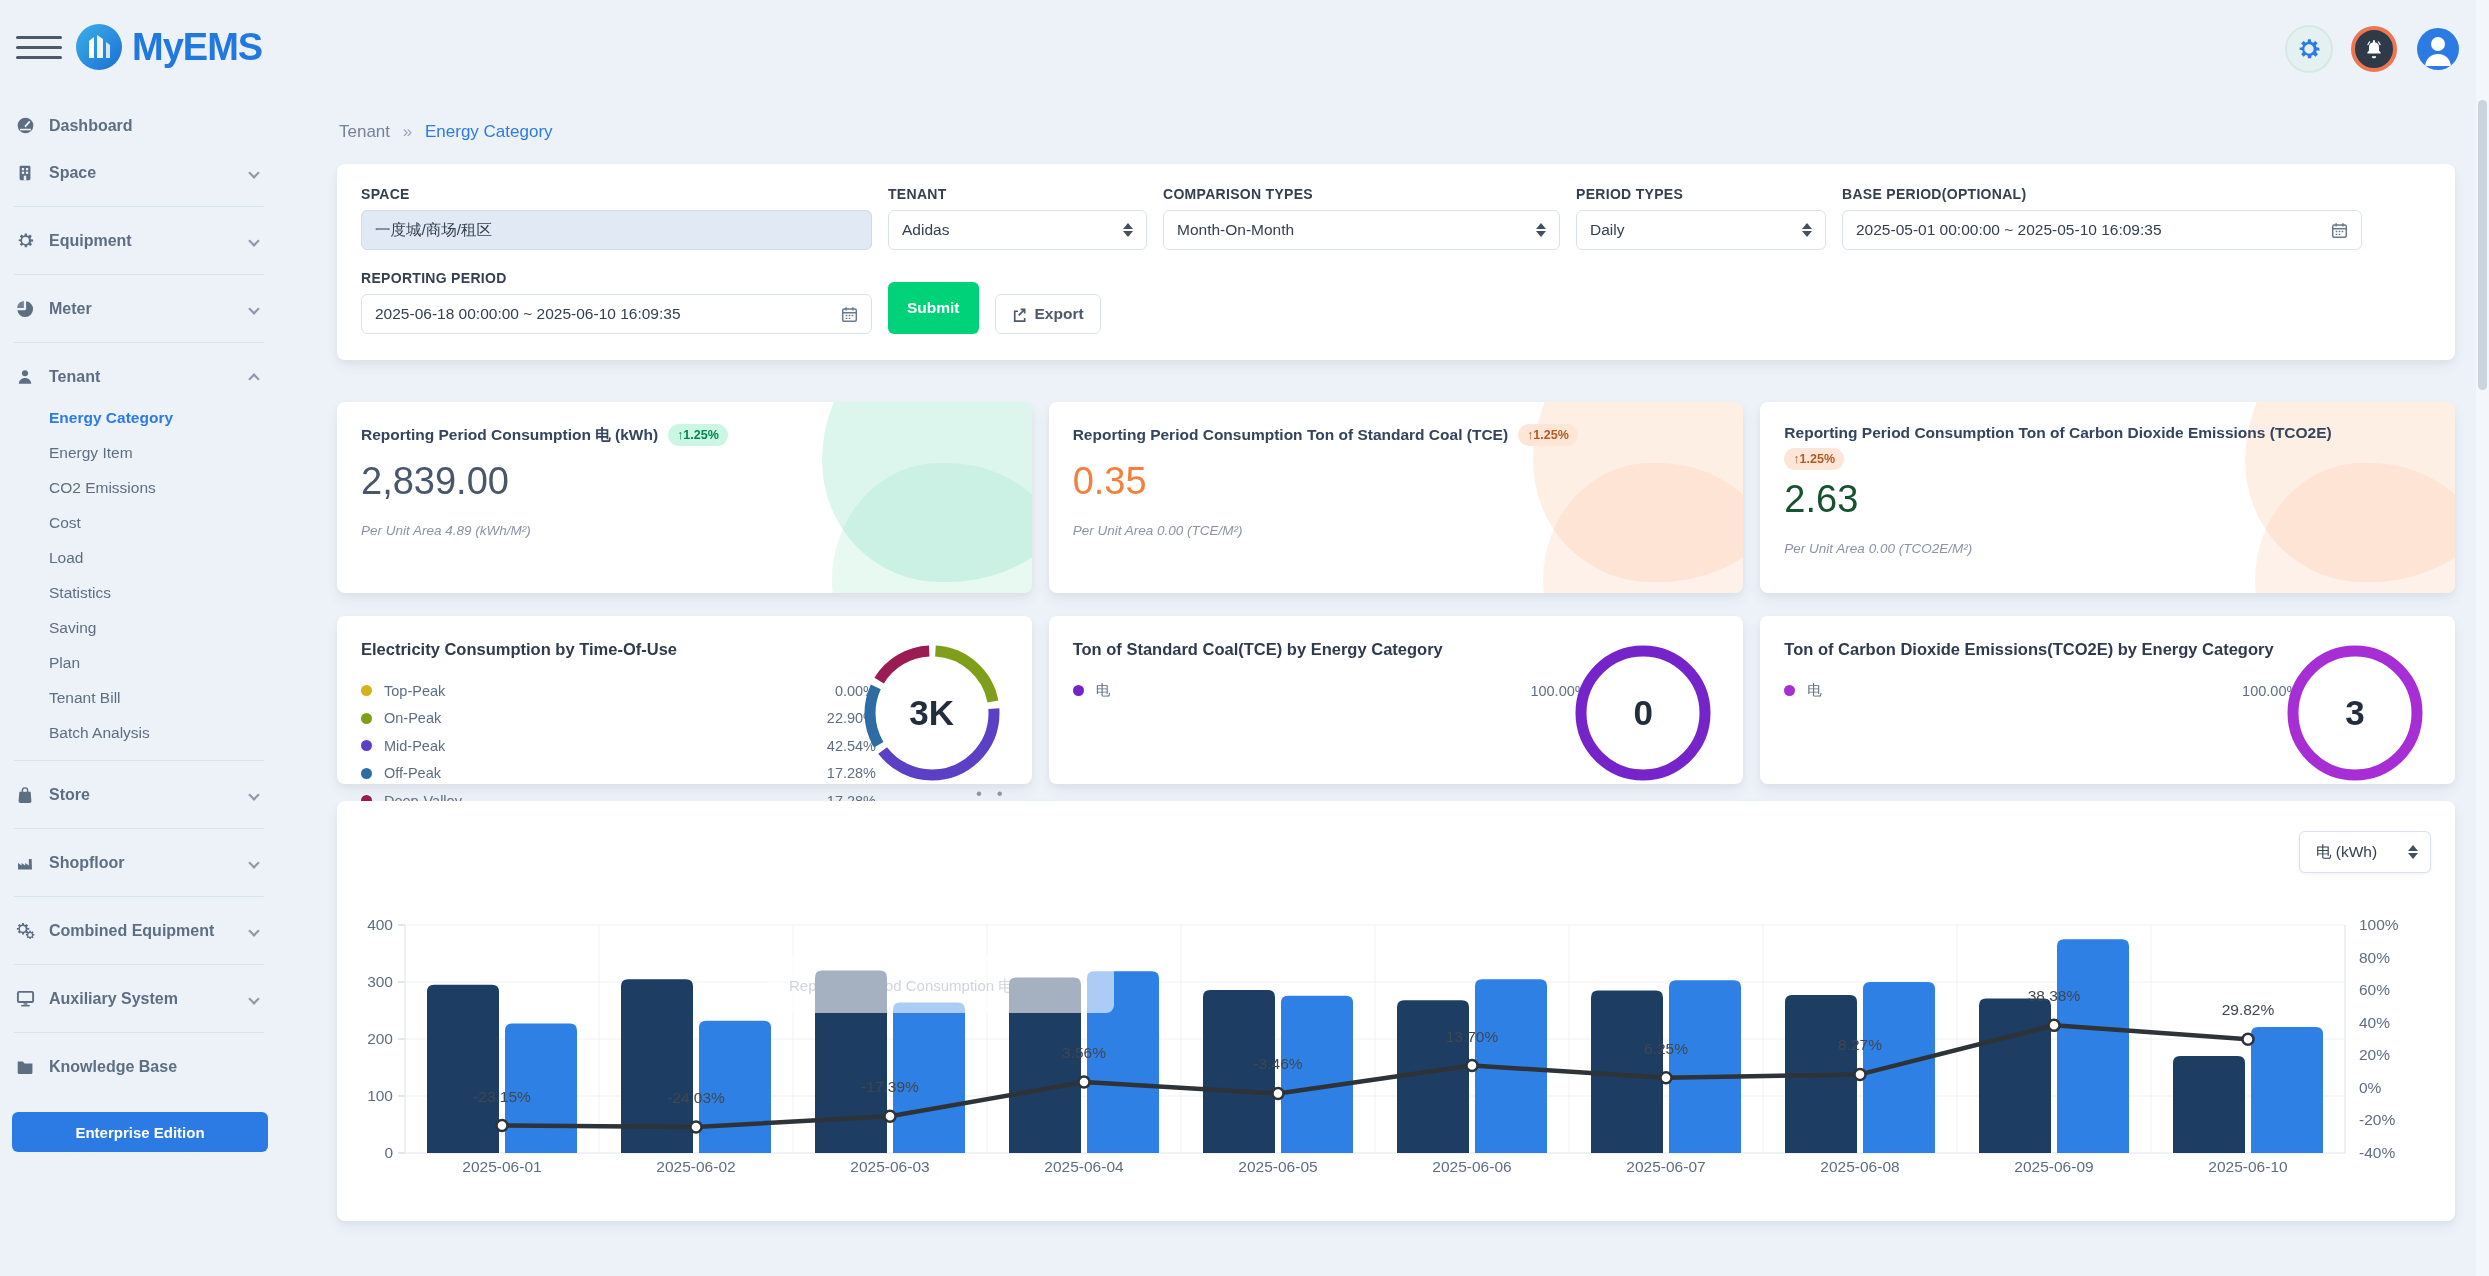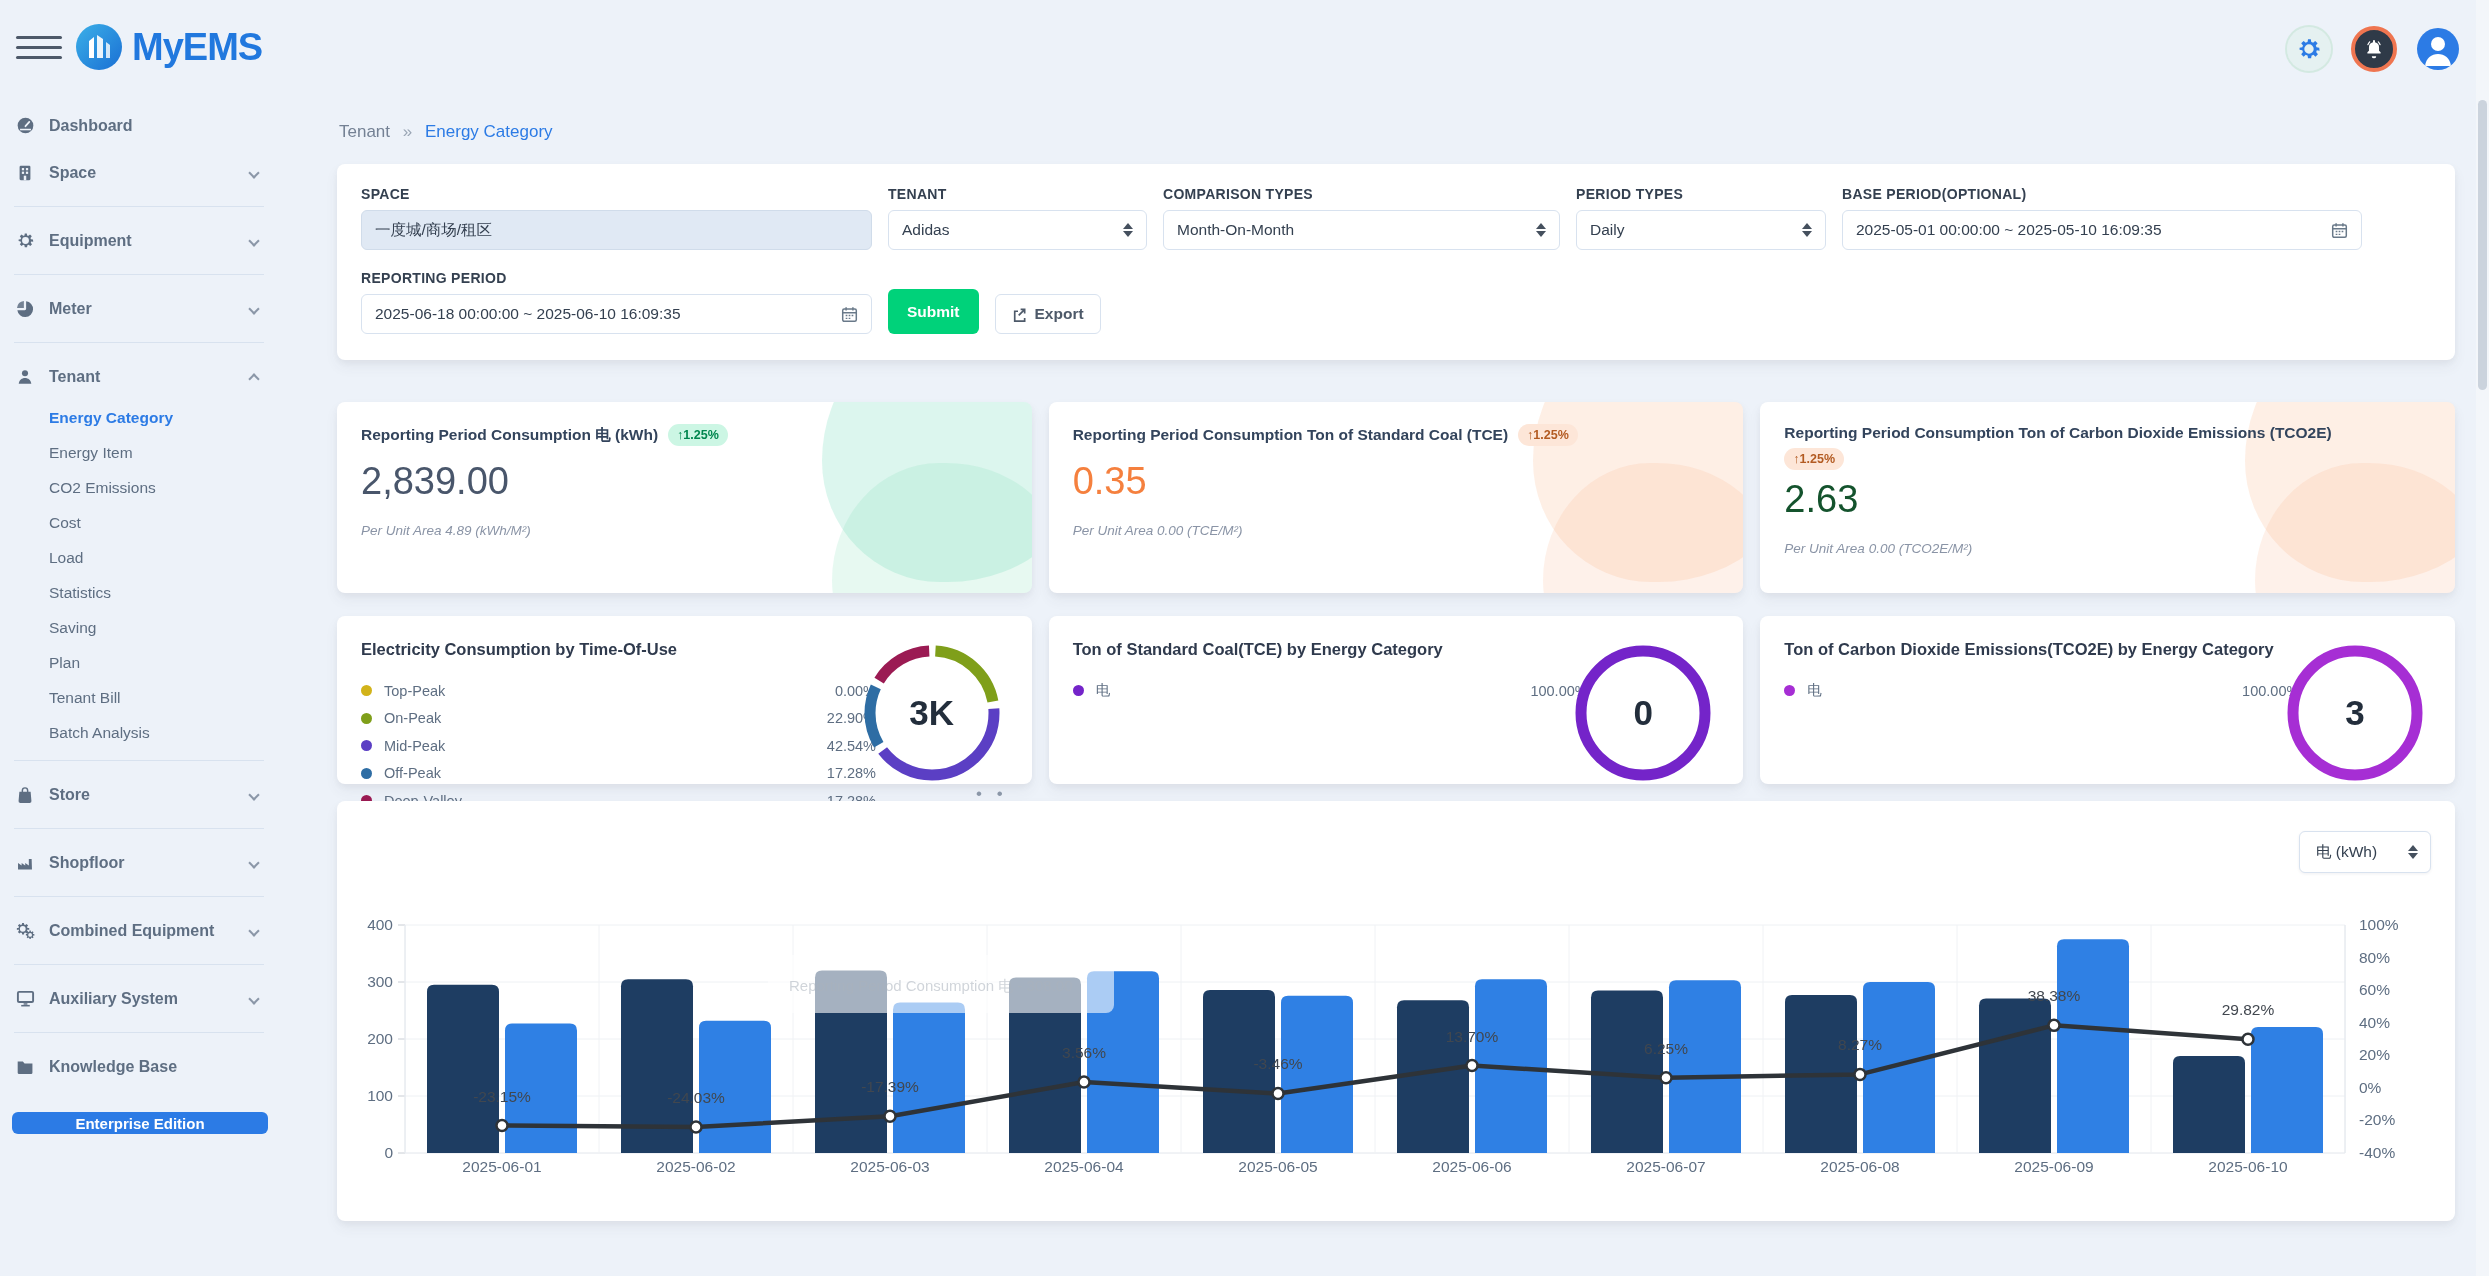--- a/index.html
+++ b/index.html
@@ -22,21 +22,21 @@
   
   .sidebar { position:absolute; top:92px; left:0; width:278px; bottom:0; padding-top:10px; }
   .side-item { height:47px; display:flex; align-items:center; padding:0 16px 0 14px; font-size:16px; font-weight:600; color:#5e6e82; cursor:pointer; }
   .side-item .sicon { width:22px; margin-right:13px; display:flex; justify-content:center; }
   .side-item .slabel { flex:1; }
   .chev { width:8px; height:8px; border-right:2px solid #8b97a8; border-bottom:2px solid #8b97a8; transform:rotate(45deg); margin-right:4px; }
   .chev.up { transform:rotate(-135deg); margin-top:4px; }
   .side-sub { height:35px; display:flex; align-items:center; padding-left:49px; font-size:15.5px; font-weight:500; color:#5e6e82; cursor:pointer; }
   .side-sub.active { color:#2c7be5; font-weight:600; }
   .side-divider { height:1px; background:#d8e2ef; margin:10px 14px; }
-  .enterprise-btn { display:block; margin:22px 6px 0 12px; width:256px; height:22px; background:#2c7be5; color:#fff; border:none; border-radius:6px; font-size:15px; font-weight:600; font-family:inherit; cursor:pointer; }
+  .enterprise-btn { display:block; margin:22px 6px 0 12px; width:256px; height:40px; background:#2c7be5; color:#fff; border:none; border-radius:6px; font-size:15px; font-weight:600; font-family:inherit; cursor:pointer; }
 
   
   .content { position:absolute; left:337px; top:92px; width:2118px; }
   .breadcrumb { margin:30px 0 22px 2px; font-size:17px; }
   .breadcrumb .bc-parent { color:#748194; cursor:pointer; }
   .breadcrumb .bc-sep { color:#9aa6b5; margin:0 8px; }
   .breadcrumb .bc-current { color:#2c7be5; cursor:pointer; }
 
   .card { background:#fff; border-radius:8px; box-shadow:0 7px 14px rgba(65,69,88,.06),0 3px 6px rgba(0,0,0,.04); }
 
@@ -47,21 +47,21 @@
   .f-group { display:flex; flex-direction:column; }
   .f-label { font-size:14px; font-weight:bold; color:#344050; letter-spacing:.3px; margin-bottom:8px; }
   .f-control { height:40px; border:1px solid #d8e2ef; border-radius:6px; background:#fff; display:flex; align-items:center; padding:0 13px; font-size:15.5px; color:#344050; }
   .f-control.filled { background:#e0e9f4; border-color:#d0dcea; }
   .f-control .grow { flex:1; }
   .w-space { width:511px; } .w-tenant { width:259px; } .w-comp { width:397px; } .w-period { width:250px; } .w-base { width:520px; }
   .updown { margin-left:10px; display:flex; flex-direction:column; gap:2px; }
   .updown i { width:0; height:0; border-left:5px solid transparent; border-right:5px solid transparent; display:block; }
   .updown i.u { border-bottom:6px solid #45505e; }
   .updown i.d { border-top:6px solid #45505e; }
-  .btn-submit { height:45px; padding:0 19px; background:#00d27a; border:none; border-radius:6px; color:#fff; font-size:15.5px; font-weight:600; font-family:inherit; cursor:pointer; align-self:flex-end; }
+  .btn-submit { height:52px; padding:0 19px; background:#00d27a; border:none; border-radius:6px; color:#fff; font-size:15.5px; font-weight:600; font-family:inherit; cursor:pointer; align-self:flex-end; }
   .btn-export { height:40px; padding:0 16px; background:#fff; border:1px solid #d8e2ef; border-radius:6px; color:#4d5969; font-size:15.5px; font-weight:600; font-family:inherit; cursor:pointer; align-self:flex-end; display:flex; align-items:center; gap:8px; }
 
   
   .kpi-row { display:flex; gap:17px; margin-top:42px; }
   .kpi-card { flex:1; height:191px; padding:22px 24px; position:relative; overflow:hidden; }
   .kpi-title-row { display:flex; align-items:center; flex-wrap:wrap; gap:10px; position:relative; z-index:2; }
   .kpi-title { font-size:15.5px; font-weight:600; color:#33445c; }
   .badge { font-size:12.5px; font-weight:bold; padding:4px 9px; border-radius:11px; }
   .accent-green .badge { background:#ccf6e4; color:#00864e; }
   .accent-orange .badge { background:#fde6d8; color:#b35b22; }

